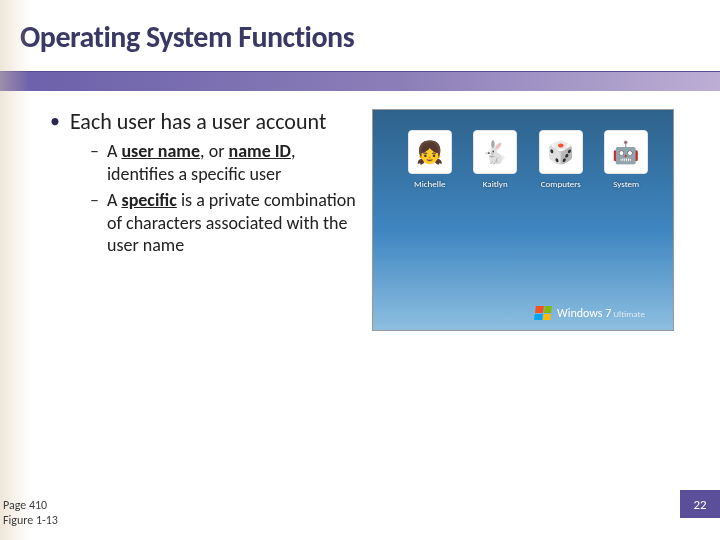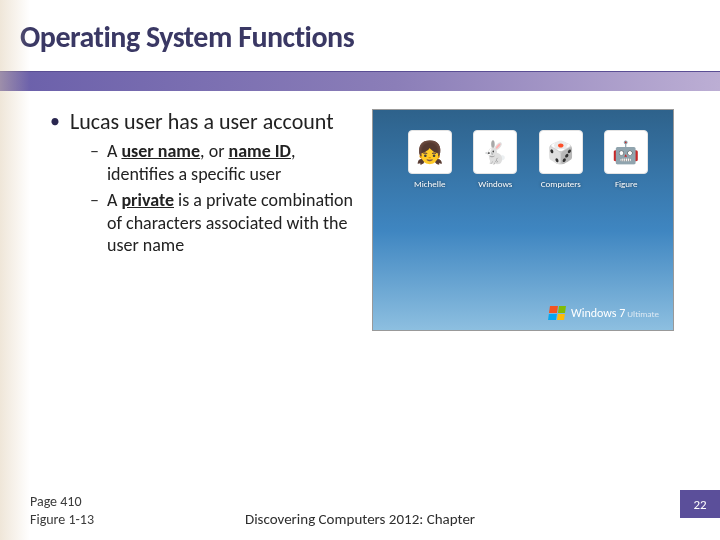--- a/index.html
+++ b/index.html
@@ -41,34 +41,34 @@
   }
   .users-row { display: flex; justify-content: space-around; align-items: flex-start; padding: 20px 14px 0 24px; }
   .user { display: flex; flex-direction: column; align-items: center; width: 60px; }
   .avatar {
     width: 44px; height: 44px; border-radius: 4px;
     background: #ffffff; border: 1px solid #e4e4e4;
     display: flex; align-items: center; justify-content: center; font-size: 22px;
   }
   .uname { margin-top: 4px; font-size: 9px; color: #fff; text-shadow: 0 0 3px rgba(0,0,0,0.5); text-align: center; }
   .win-brand {
-    position: absolute; bottom: 10px; right: 14px; display: flex; align-items: center; gap: 6px;
+    position: absolute; bottom: 10px; right: 28px; display: flex; align-items: center; gap: 6px;
   }
   .win-flag {
     width: 16px; height: 14px; display: grid; grid-template-columns: 1fr 1fr; grid-template-rows: 1fr 1fr;
     gap: 1px; transform: skewX(-8deg);
   }
   .win-flag span:nth-child(1){background:#f35321;}
   .win-flag span:nth-child(2){background:#81bc06;}
   .win-flag span:nth-child(3){background:#05a6f0;}
   .win-flag span:nth-child(4){background:#ffba08;}
   .win-text { color:#fff; font-size: 12px; }
   .win-text .ed { font-size: 9px; color: #dce9f3; margin-left: 2px; }
   .footer-left {
-    position: absolute; left: 30px; bottom: 12px; font-size: 14px; color: #3b3b3b; line-height: 1.25;
+    position: absolute; left: 3px; bottom: 12px; font-size: 12px; color: #3b3b3b; line-height: 1.25;
   }
   .footer-center {
     position: absolute; left: 50%; bottom: 12px; transform: translateX(-50%);
     font-size: 15px; color: #2e2e2e; text-align: center;
   }
   .page-badge {
     position: absolute; right: 0; bottom: 22px; width: 40px; height: 28px;
     background: #5b4f9a; color: #fff; font-size: 13px;
     display: flex; align-items: center; justify-content: center;
   }
@@ -81,70 +81,69 @@
 
   <div class="title-area">
     <div class="title">Operating System Functions</div>
   </div>
   <div class="title-underline"></div>
 
   <div class="content">
     <div class="text-col">
       <div class="bullet-main">
         <div class="dot">•</div>
-        <div class="txt">Lucas user has a user account</div>
+        <div class="txt">Each user has a user account</div>
       </div>
       <div class="sublist">
         <div class="sub">
           <div class="dash">–</div>
           <div class="txt">
             <span>A </span><span class="b u">user name</span><span>, or </span><span class="b u">name ID</span><span>, identifies a specific user</span>
           </div>
         </div>
         <div class="sub">
           <div class="dash">–</div>
           <div class="txt">
-            <span>A </span><span class="b u">private</span><span> is a private combination of characters associated with the user name</span>
+            <span>A </span><span class="b u">specific</span><span> is a private combination of characters associated with the user name</span>
           </div>
         </div>
       </div>
     </div>
 
     <div class="img-col">
       <div class="users-row">
         <div class="user">
           <div class="avatar">👧</div>
           <div class="uname">Michelle</div>
         </div>
         <div class="user">
           <div class="avatar">🐇</div>
-          <div class="uname">Windows</div>
+          <div class="uname">Kaitlyn</div>
         </div>
         <div class="user">
           <div class="avatar">🎲</div>
           <div class="uname">Computers</div>
         </div>
         <div class="user">
           <div class="avatar">🤖</div>
-          <div class="uname">Figure</div>
+          <div class="uname">System</div>
         </div>
       </div>
       <div class="win-brand">
         <div class="win-flag">
           <span></span>
             <span></span>
             <span></span>
             <span></span>
         </div>
         <div class="win-text">
           <span>Windows 7</span><span class="ed">Ultimate</span>
         </div>
       </div>
     </div>
   </div>
 
   <div class="footer-left">
     <div>Page 410</div>
     <div>Figure 1-13</div>
   </div>
-  <div class="footer-center">Discovering Computers 2012: Chapter</div>
   <div class="page-badge">22</div>
 </div>
 
 </body></html>

